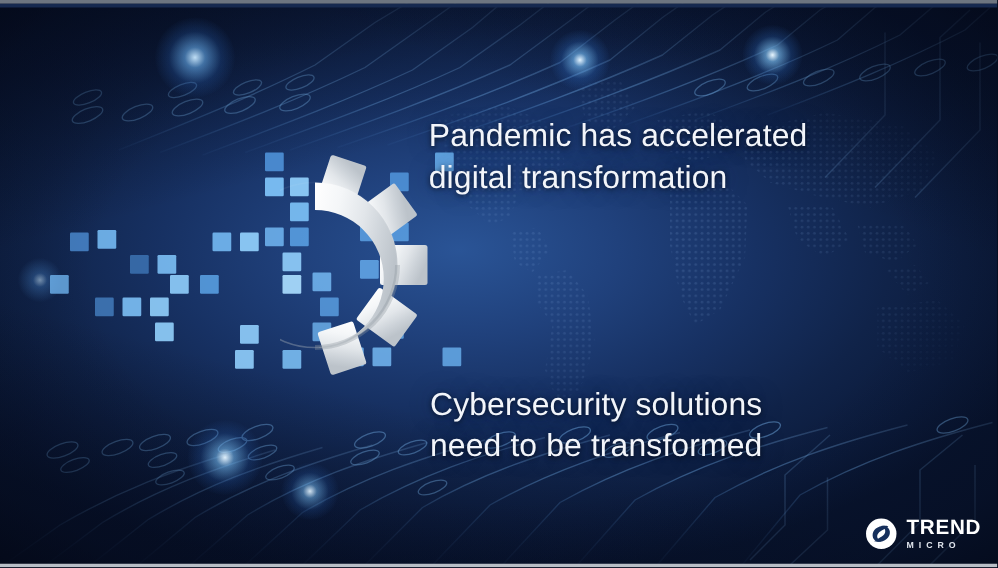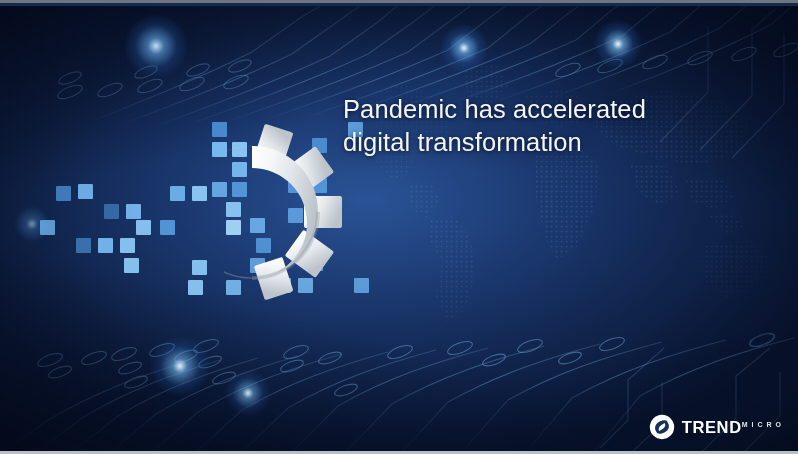--- a/index.html
+++ b/index.html
@@ -134,21 +134,21 @@
   .logo {
     position: absolute;
     right: 13px;
     bottom: 14px;
     display: flex;
     align-items: center;
     gap: 7px;
     z-index: 30;
   }
   .logo-mark { width: 26px; height: 26px; display: block; }
-  .logo-text { display: flex; flex-direction: row; line-height: 1; }
+  .logo-text { display: flex; flex-direction: column; line-height: 1; }
   .logo-trend {
     color: #ffffff;
     font-size: 16.5px;
     font-weight: bold;
     letter-spacing: 0.6px;
     font-family: "Liberation Sans", sans-serif;
   }
   .logo-micro {
     color: #dfe4ec;
     font-size: 7px;
@@ -411,20 +411,22 @@
       <g mask="url(#halfMask)" opacity="0.35">
         <path d="M 46,166 A 66,66 0 0,0 112,100" fill="none" stroke="#8e979f" stroke-width="4"></path>
       </g>
     </svg>
   </div>
 
   <div class="txt" id="text-block-1">Pandemic has accelerated
 digital transformation</div>
 
 
+  <div class="txt" id="text-block-3">Cybersecurity solutions
+need to be transformed</div>
 
   <div class="logo">
     <svg class="logo-mark" viewBox="0 0 64 64">
       <circle cx="32" cy="32" r="30" fill="#ffffff"></circle>
       <path d="M46 17 C 30 13, 14 22, 15 36 C 16 46, 26 50, 33 47
                C 26 45, 22 39, 25 33 C 28 26, 38 24, 46 17 Z" fill="#16305c"></path>
       <path d="M18 47 C 34 51, 50 42, 49 28 C 48 18, 38 14, 31 17
                C 38 19, 42 25, 39 31 C 36 38, 26 40, 18 47 Z" fill="#16305c"></path>
     </svg>
     <div class="logo-text">

